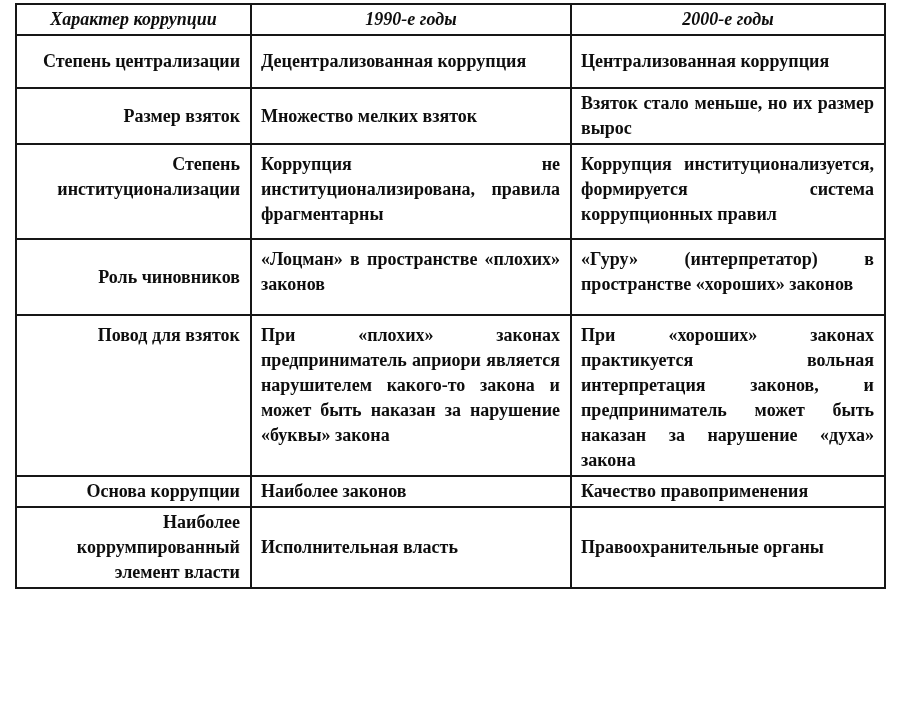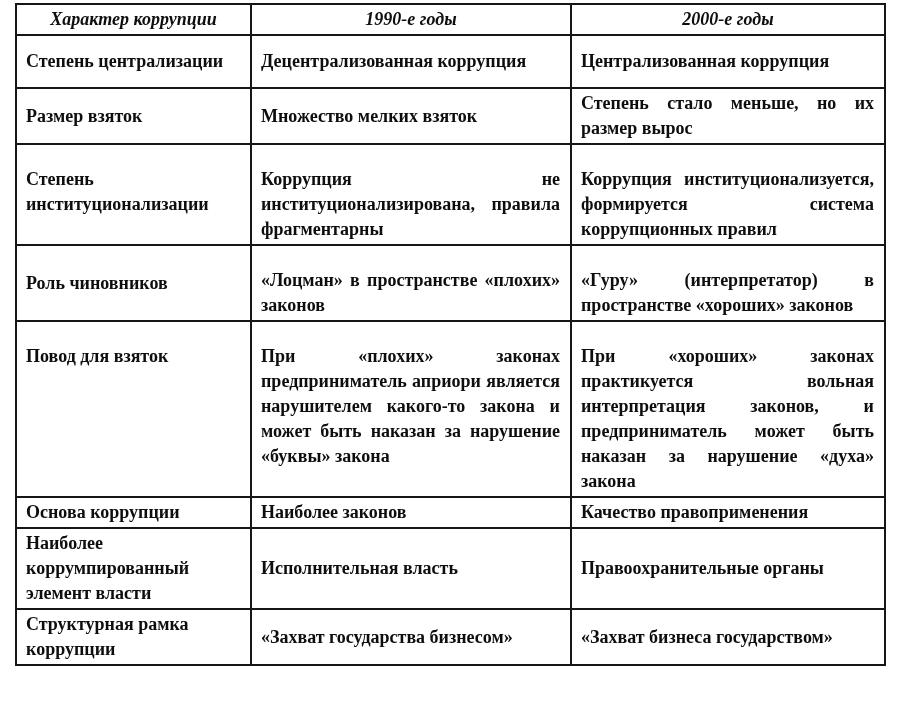--- a/index.html
+++ b/index.html
@@ -40,23 +40,23 @@
     padding: 2px 10px 2px 9px;
     vertical-align: middle;
     overflow: hidden;
   }
   th {
     font-style: italic;
     text-align: center;
     height: 31px;
     padding: 1px 20px;
   }
-  td.lbl { text-align: left; }
+  td.lbl { text-align: right; }
   td.val { text-align: justify; }
-  td.top { vertical-align: top; padding-top: 22px; }
+  td.top { vertical-align: top; padding-top: 7px; }
   tr.r1 { height: 53px; }
   tr.r2 { height: 54px; }
   tr.r3 { height: 95px; }
   tr.r4 { height: 76px; }
   tr.r5 { height: 74px; }
   tr.r6 { height: 151px; }
   tr.r7 { height: 29px; margin-top: 31px; }
   tr.r8 { height: 75px; }
   tr.r9 { height: 50px; }
 </style>
@@ -79,21 +79,21 @@
     </thead>
     <tbody>
       <tr class="r1">
         <td class="lbl">Степень централизации</td>
         <td class="val">Децентрализованная коррупция</td>
         <td class="val">Централизованная коррупция</td>
       </tr>
       <tr class="r2">
         <td class="lbl">Размер взяток</td>
         <td class="val">Множество мелких взяток</td>
-        <td class="val">Степень стало меньше, но их размер вырос</td>
+        <td class="val">Взяток стало меньше, но их размер вырос</td>
       </tr>
       <tr class="r3">
         <td class="lbl top">Степень институционализации</td>
         <td class="val top">Коррупция не институционализирована, правила фрагментарны</td>
         <td class="val top">Коррупция институционализуется, формируется система коррупционных правил</td>
       </tr>
       <tr class="r4">
         <td class="lbl">Роль чиновников</td>
         <td class="val top">«Лоцман» в пространстве «плохих» законов</td>
         <td class="val top">«Гуру» (интерпретатор) в пространстве «хороших» законов</td>
@@ -106,20 +106,15 @@
       <tr class="r7">
         <td class="lbl">Основа коррупции</td>
         <td class="val">Наиболее законов</td>
         <td class="val">Качество правоприменения</td>
       </tr>
       <tr class="r8">
         <td class="lbl">Наиболее коррумпированный элемент власти</td>
         <td class="val">Исполнительная власть</td>
         <td class="val">Правоохранительные органы</td>
       </tr>
-      <tr class="r9">
-        <td class="lbl">Структурная рамка коррупции</td>
-        <td class="val">«Захват государства бизнесом»</td>
-        <td class="val">«Захват бизнеса государством»</td>
-      </tr>
     </tbody>
   </table>
 </div>
 
 </body></html>

